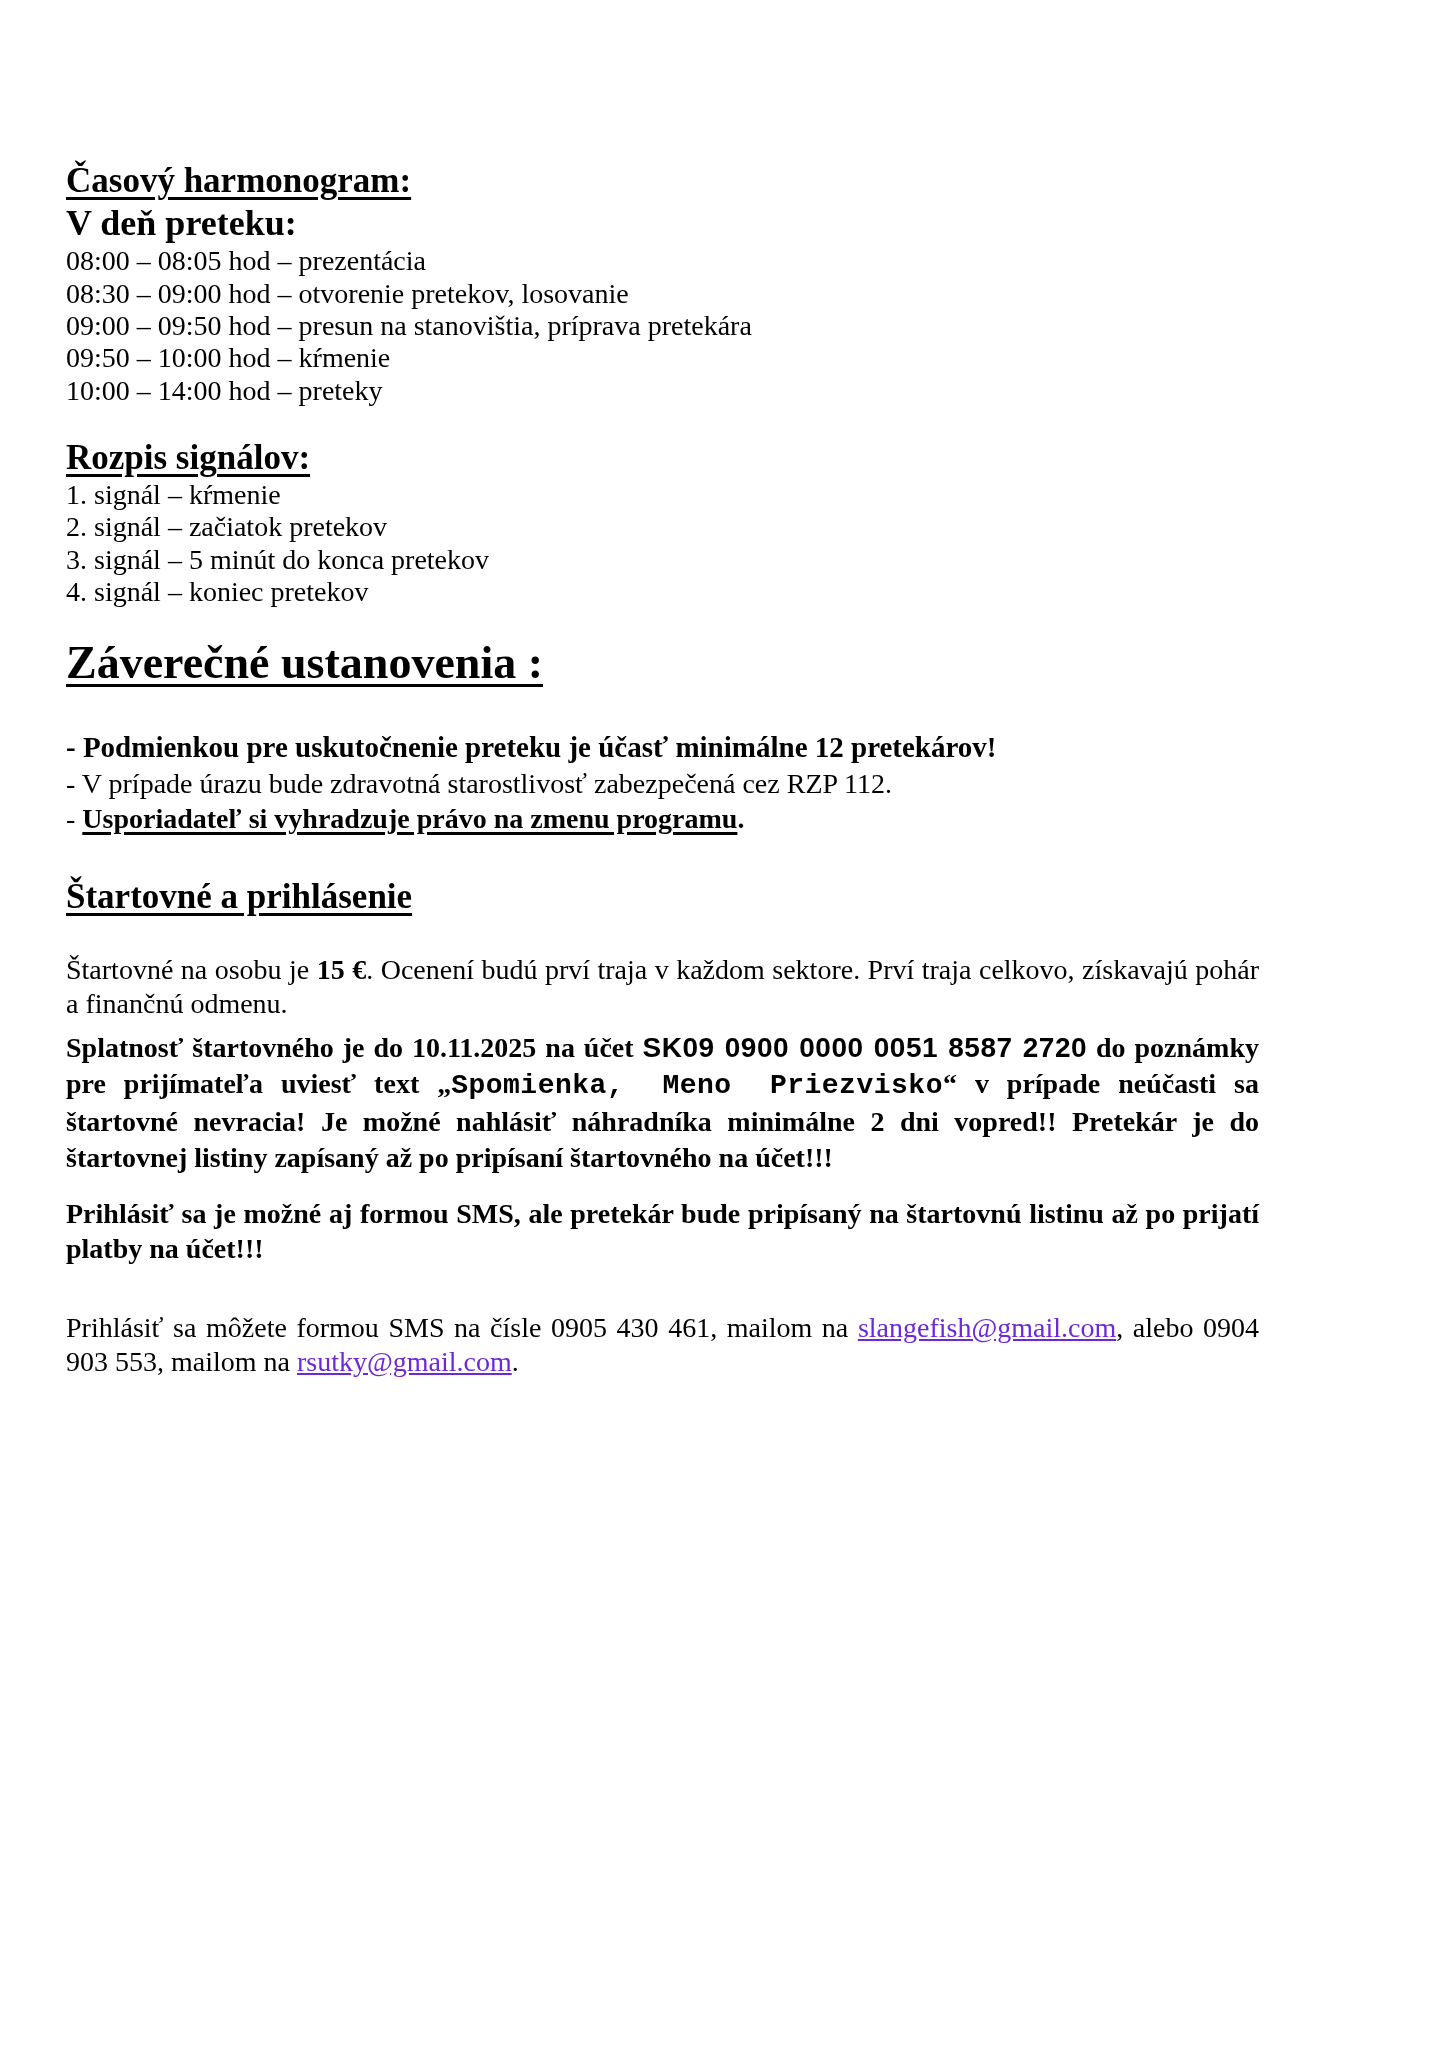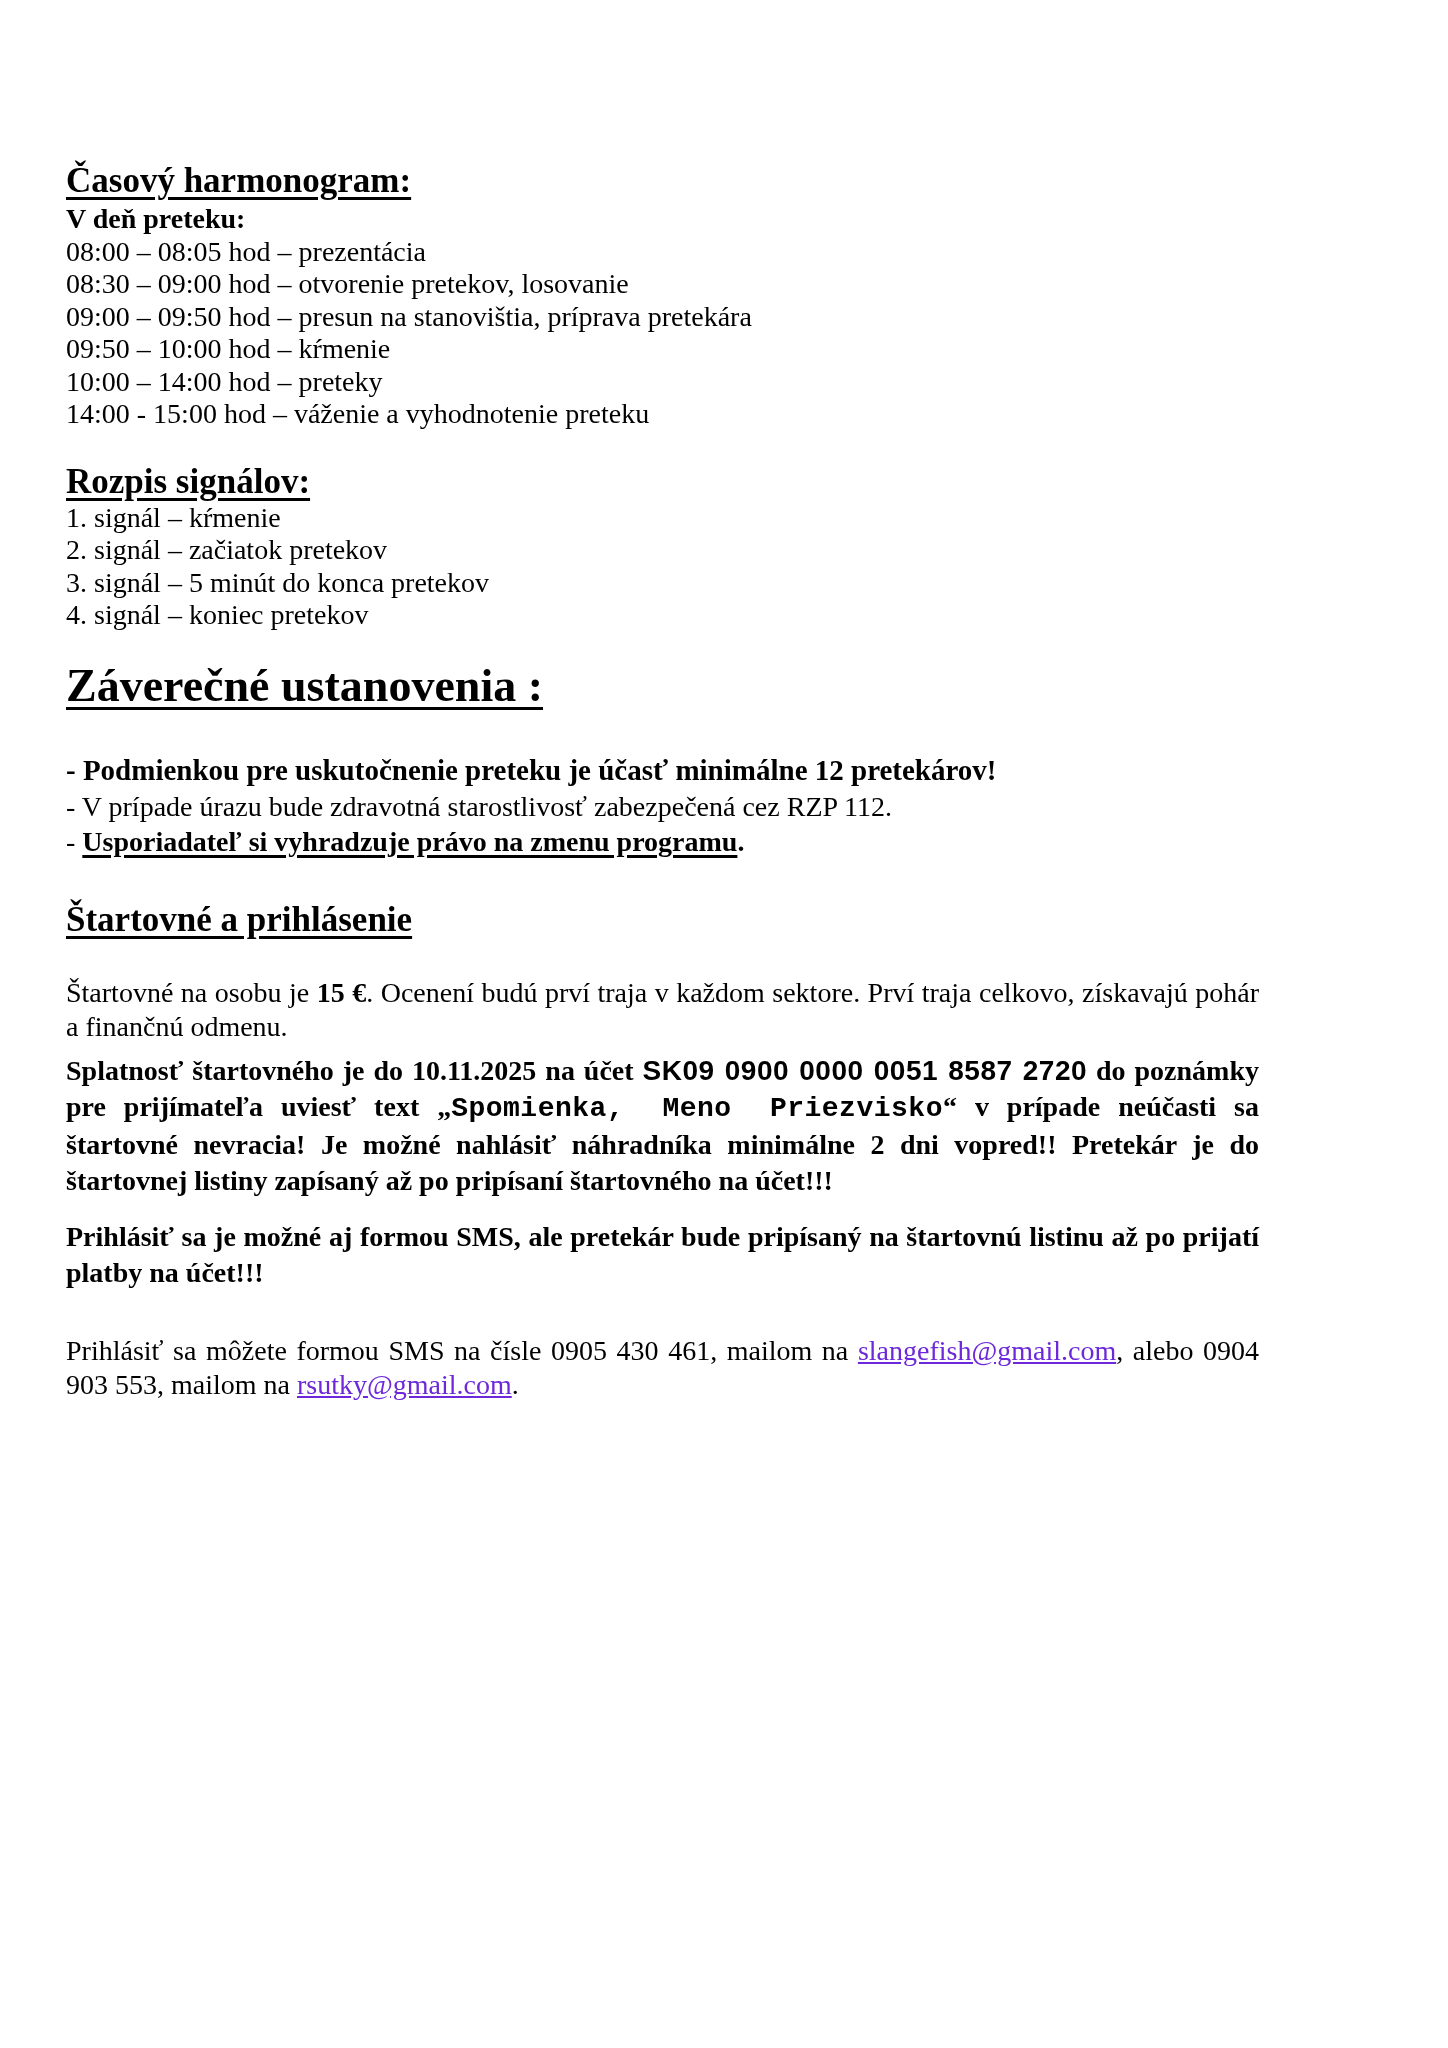--- a/index.html
+++ b/index.html
@@ -35,21 +35,21 @@
     text-decoration-thickness: 3px;
     text-underline-offset: 6px;
     line-height: 1.2;
   }
   
   .line {
     font-size: 28px;
     line-height: 1.16;
   }
   .subhead {
-    font-size: 28px;
+    font-size: 36px;
     font-weight: bold;
     line-height: 1.16;
   }
   .para {
     font-size: 28px;
     line-height: 1.2;
     text-align: justify;
   }
   .bold { font-weight: bold; }
   .condition {
@@ -98,21 +98,20 @@
 <div class="page">
 
   <section>
     <div class="h2">Časový harmonogram:</div>
     <div class="subhead mt-sub">V deň preteku:</div>
     <div class="line">08:00 – 08:05 hod – prezentácia</div>
     <div class="line">08:30 – 09:00 hod – otvorenie pretekov, losovanie</div>
     <div class="line">09:00 – 09:50 hod – presun na stanovištia, príprava pretekára</div>
     <div class="line">09:50 – 10:00 hod – kŕmenie</div>
     <div class="line">10:00 – 14:00 hod – preteky</div>
-    <div class="line">14:00 - 15:00 hod – váženie a vyhodnotenie preteku</div>
   </section>
 
   <section>
     <div class="h2 mt-signals">Rozpis signálov:</div>
     <div class="line">1. signál – kŕmenie</div>
     <div class="line">2. signál – začiatok pretekov</div>
     <div class="line">3. signál – 5 minút do konca pretekov</div>
     <div class="line">4. signál – koniec pretekov</div>
   </section>
 

